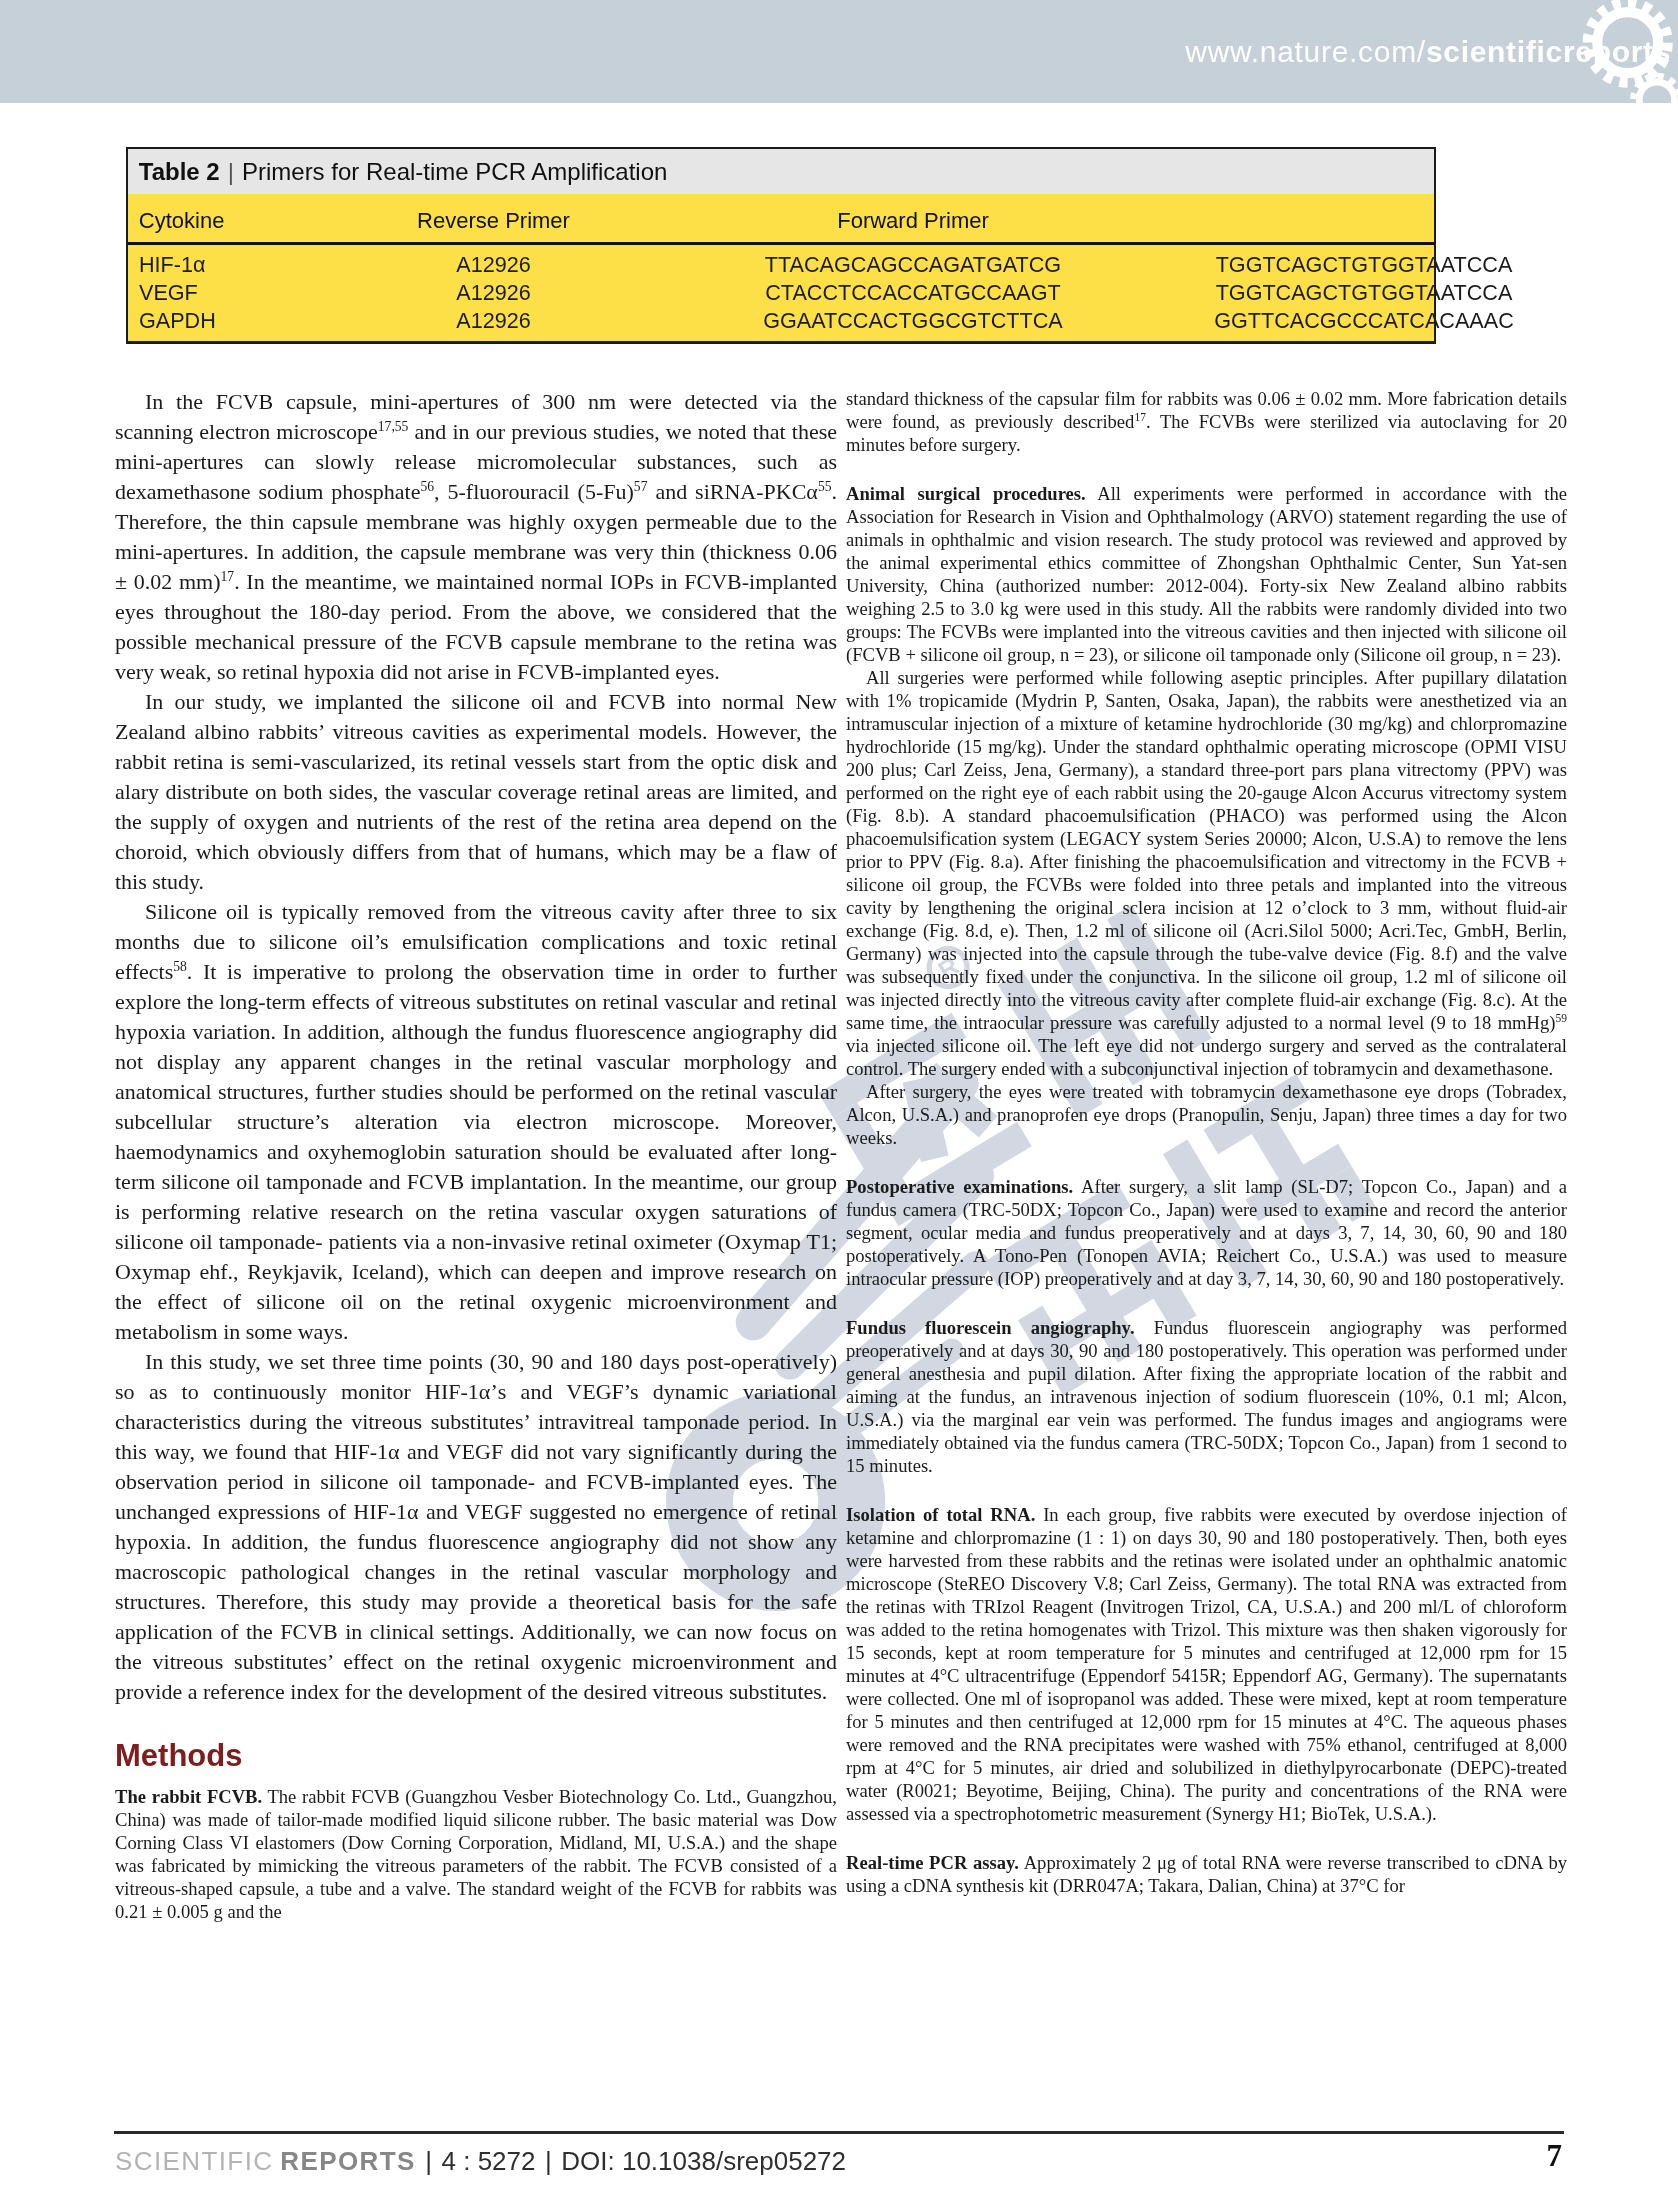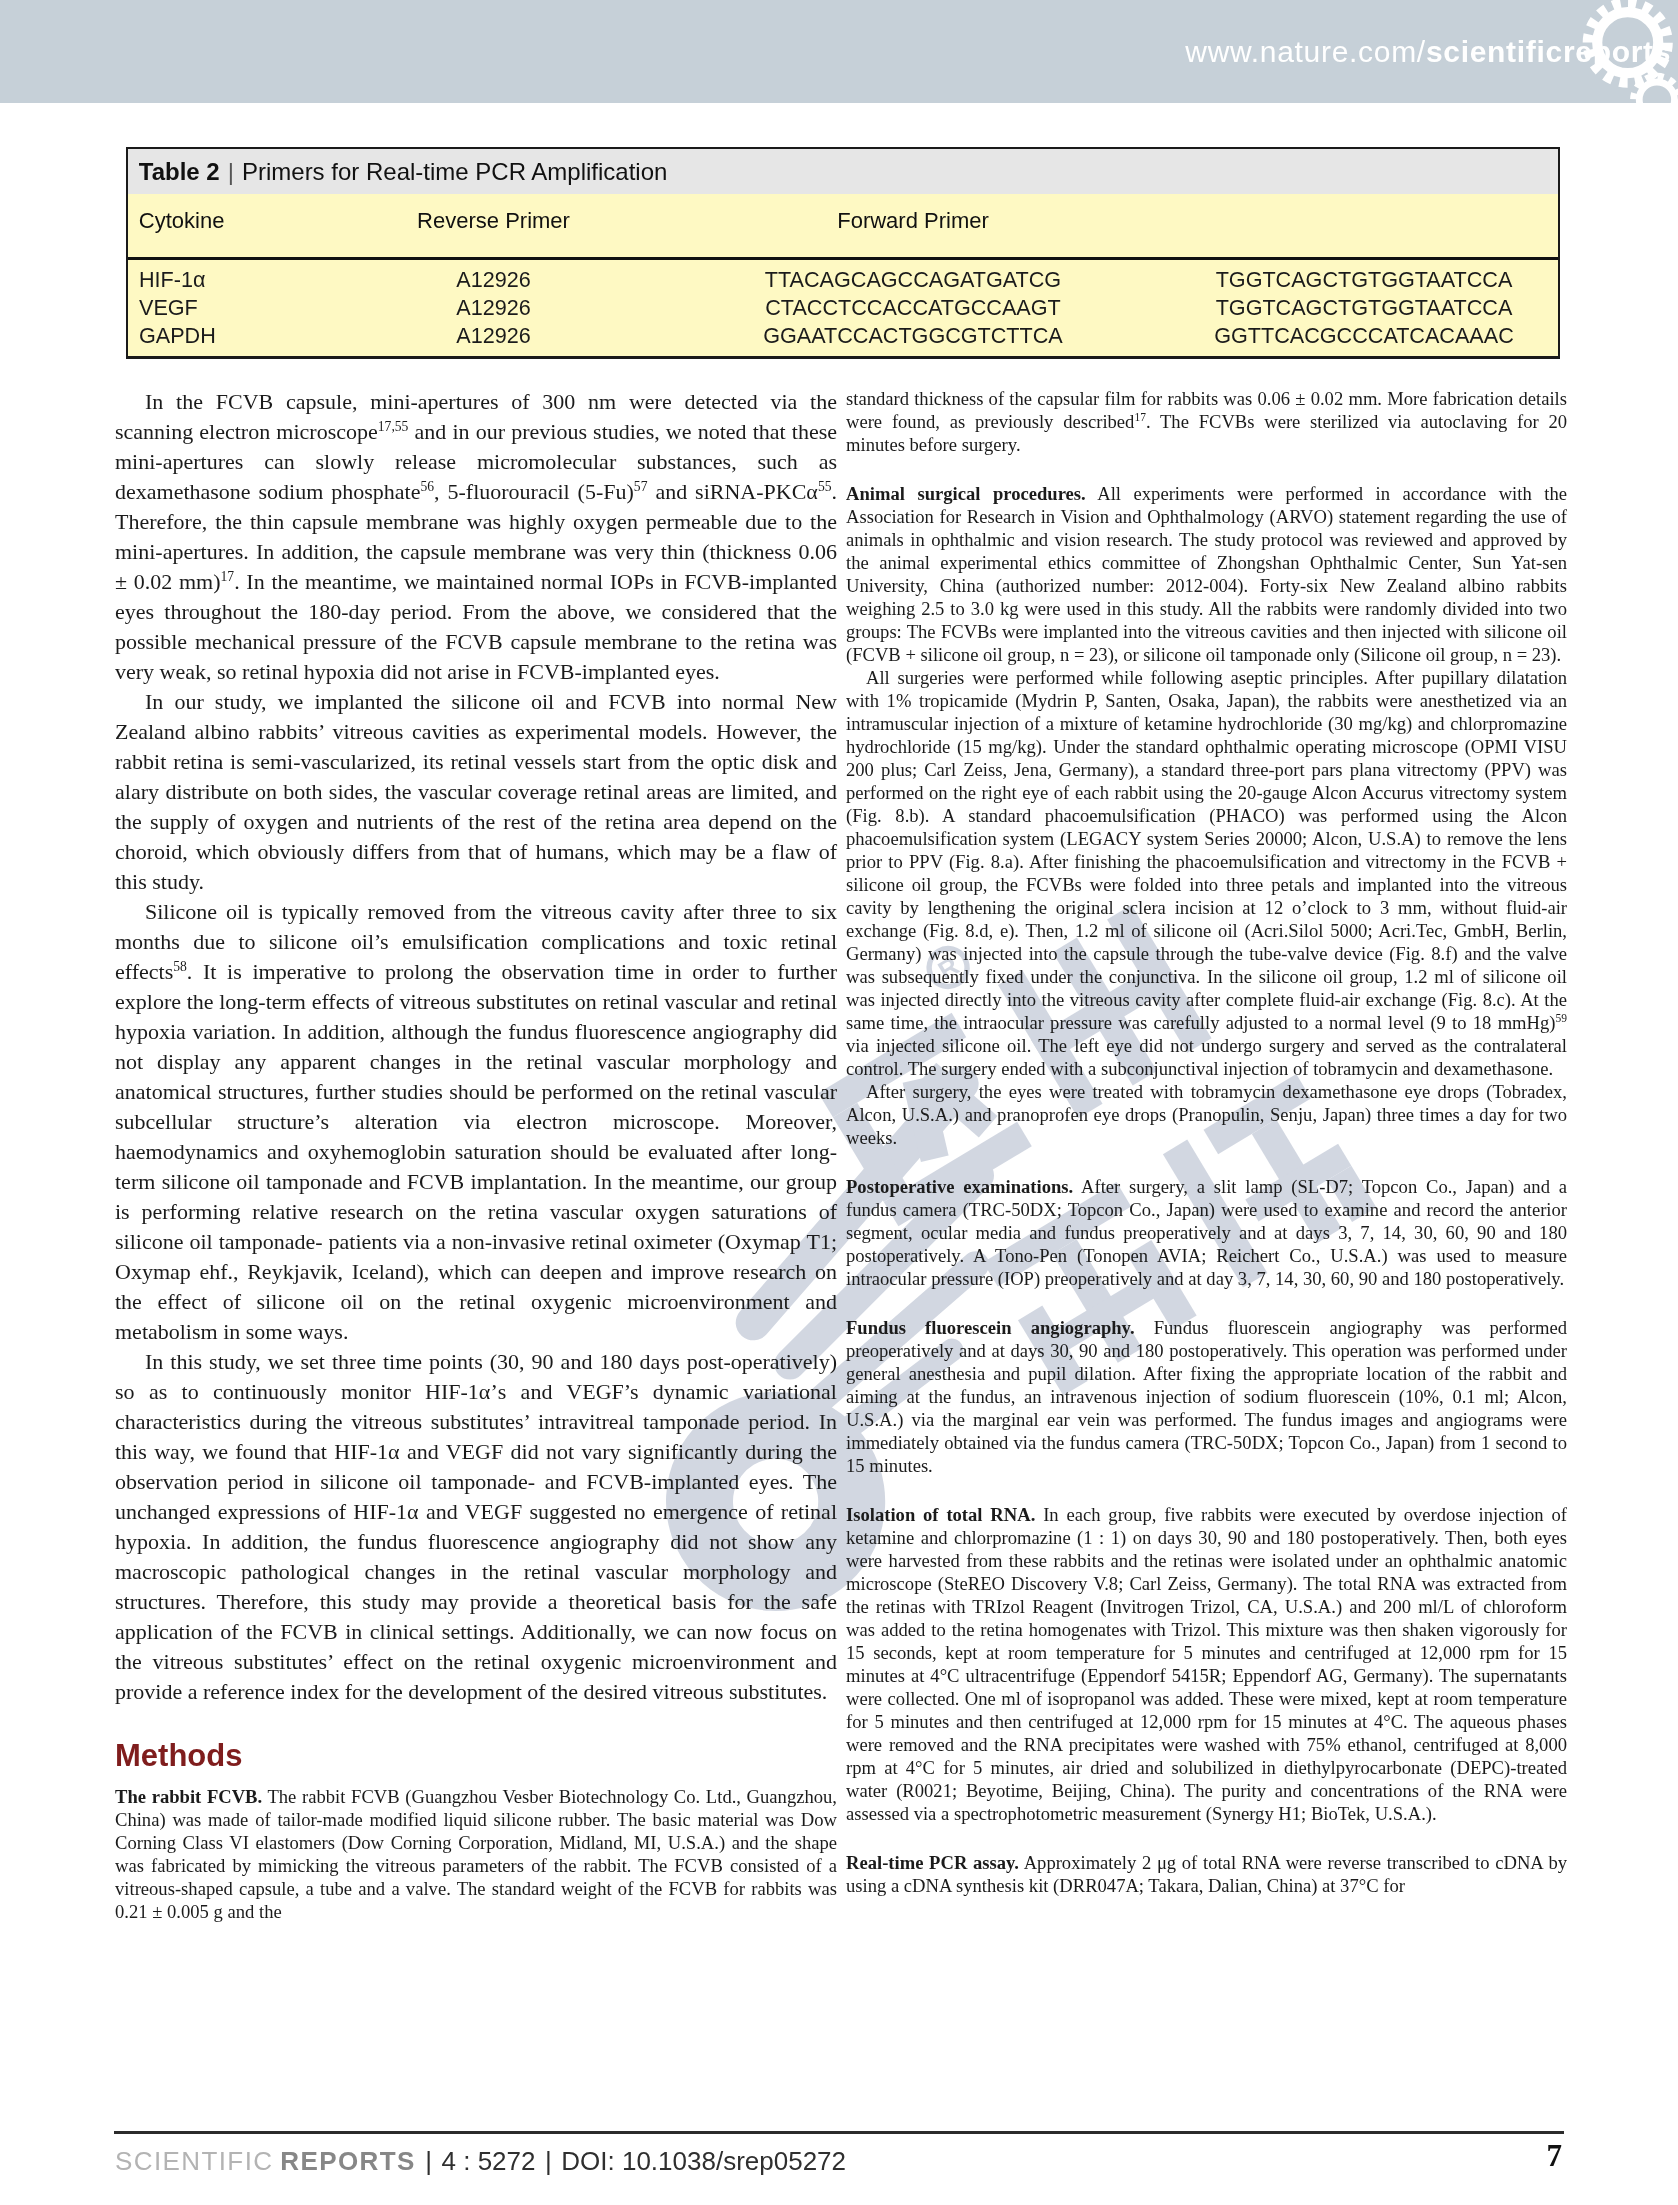--- a/index.html
+++ b/index.html
@@ -9,28 +9,28 @@
 
   
   .topbar{position:absolute;left:0;top:0;width:1678px;height:103px;background:#c6d0d8;
           display:flex;align-items:center;justify-content:flex-end;}
   .topbar .url{font-family:"Liberation Sans",sans-serif;font-size:30px;color:#ffffff;
                letter-spacing:0.7px;margin-right:6.8px;white-space:nowrap;}
   .topbar .url .bold{font-weight:700;}
   .gears{position:absolute;right:0;top:0;width:129px;height:103px;overflow:hidden;}
 
   
-  .ptable{position:absolute;left:126px;top:147px;width:1434px;box-sizing:border-box;
-          border:2px solid #1a1a1a;border-bottom-width:3.4px;background:#fef9c3;
+  .ptable{position:absolute;left:126px;top:147px;width:1310px;box-sizing:border-box;
+          border:2px solid #1a1a1a;border-bottom-width:3.4px;background:#fde047;
           font-family:"Liberation Sans",sans-serif;}
   .ptable-title{height:45px;background:#e6e6e6;display:flex;align-items:center;
                 padding-left:10.8px;font-size:24px;color:#111;}
   .ptable-title .tsep{margin:0 8px;color:#555;}
   .t-grid{display:grid;grid-template-columns:203px 325px 514px 388px;}
-  .ptable-head{padding-top:13.5px;padding-bottom:23px;border-bottom:3.4px solid #111;
+  .ptable-head{padding-top:13.5px;padding-bottom:8px;border-bottom:3.4px solid #111;
                font-size:22px;color:#111;}
   .t-hcell{text-align:center;}
   .t-hcell.left{text-align:left;padding-left:10.8px;}
   .ptable-body{padding:6.8px 0 5.4px 0;}
   .t-cell{text-align:center;font-size:21.6px;line-height:28px;color:#1b1b1b;}
   .t-cell.left{text-align:left;padding-left:11px;}
 
   
   .watermark{position:absolute;left:501px;top:866px;z-index:0;opacity:.55;}
 

